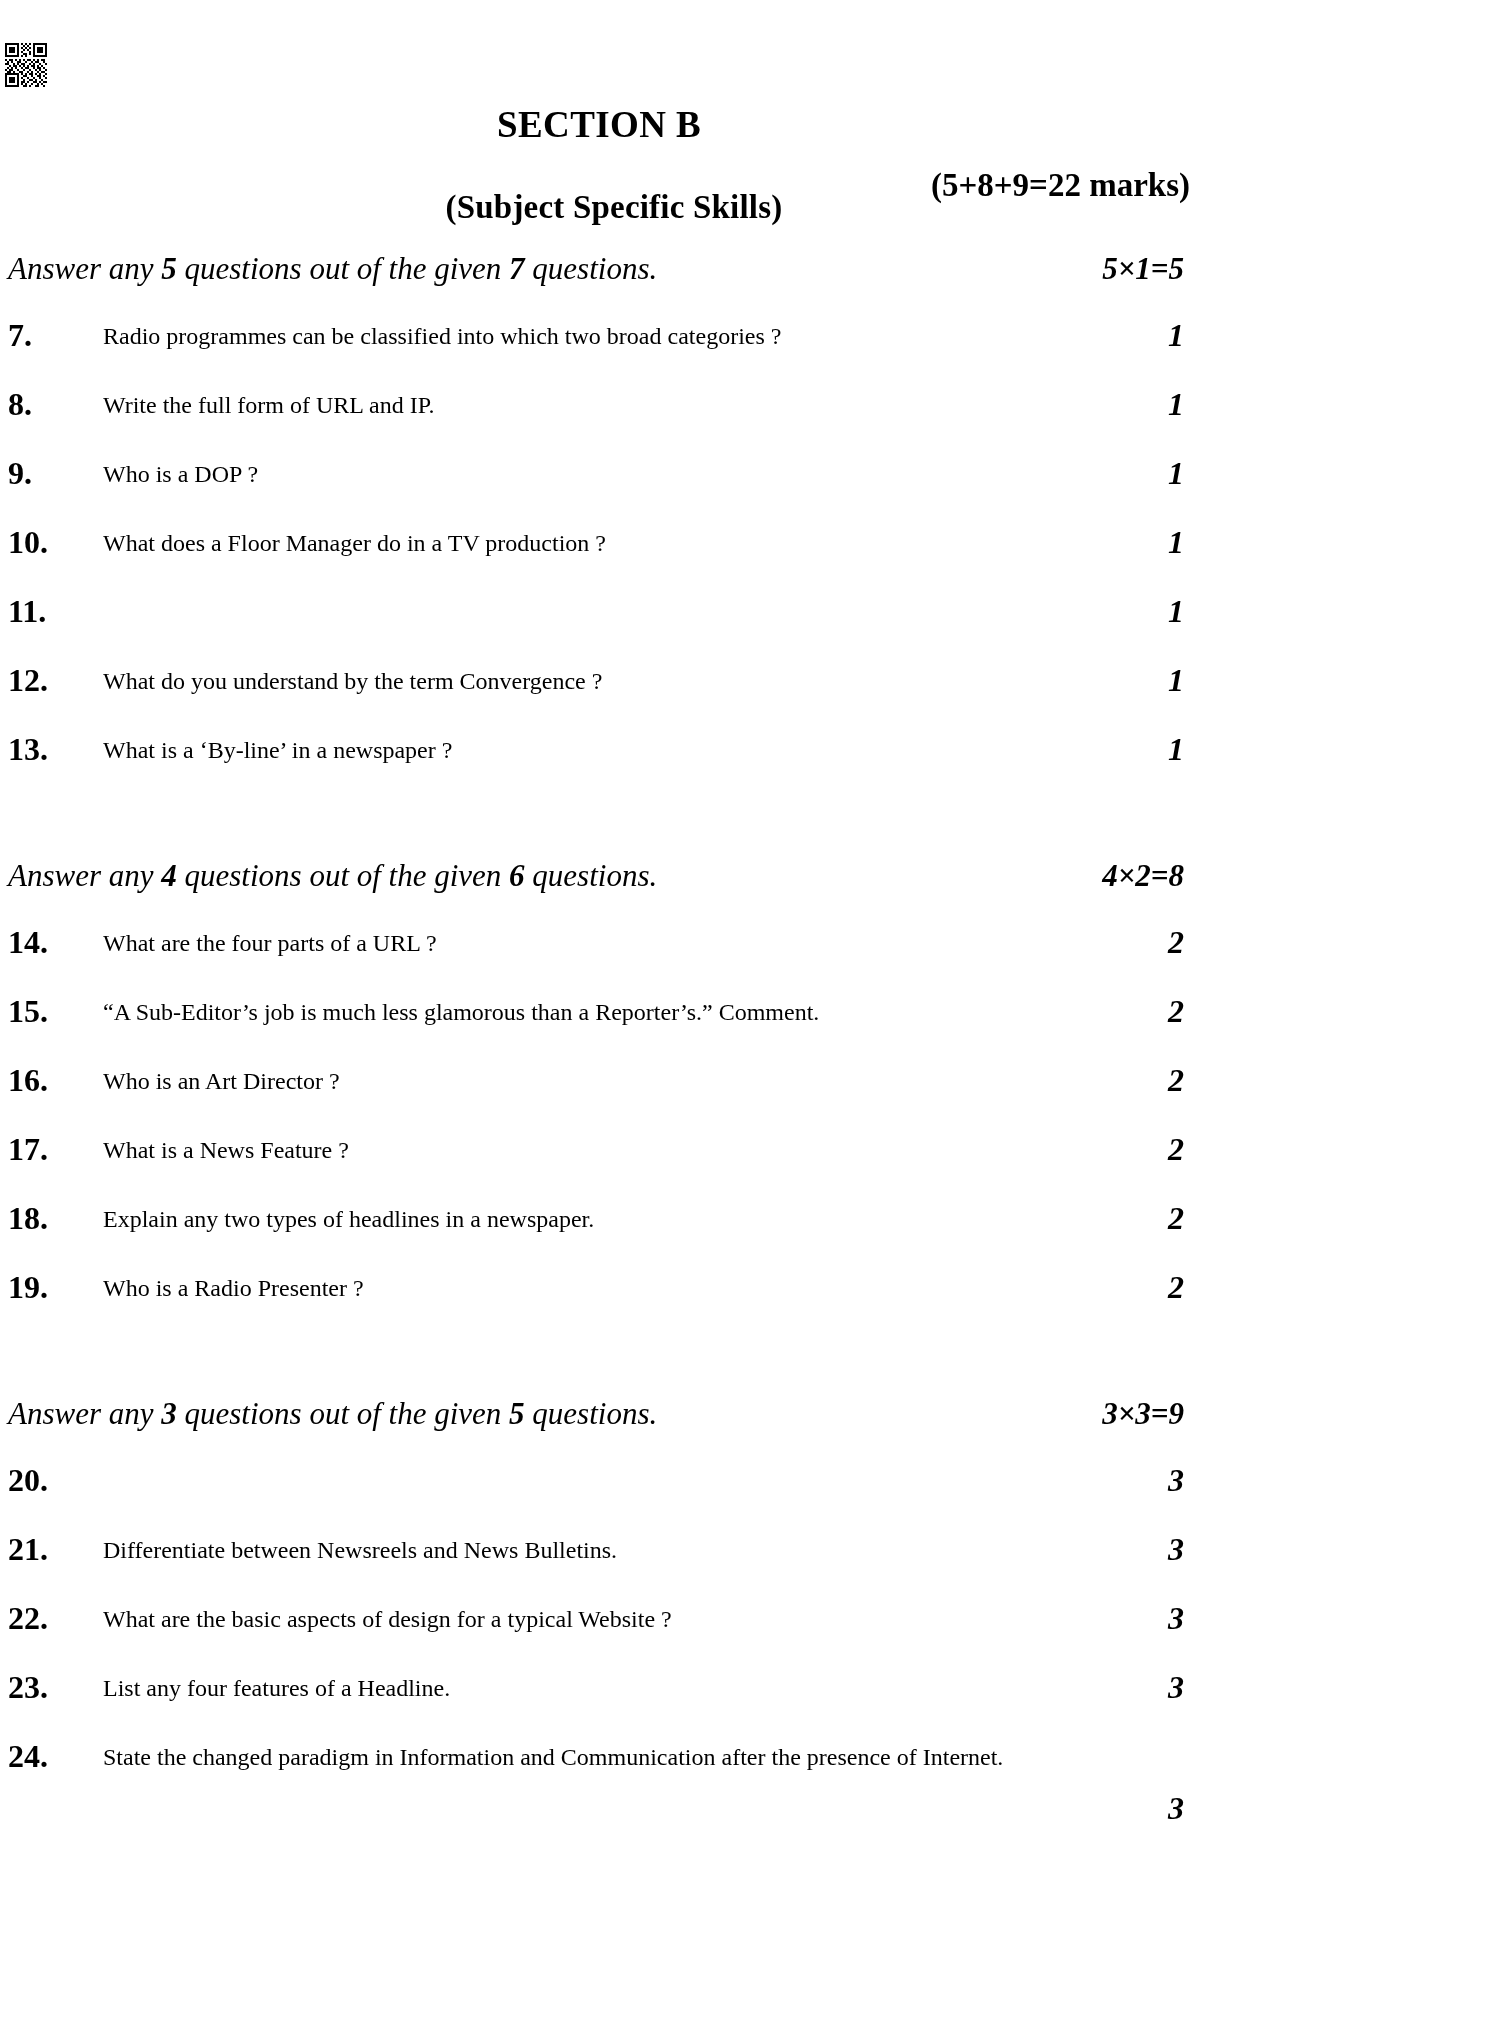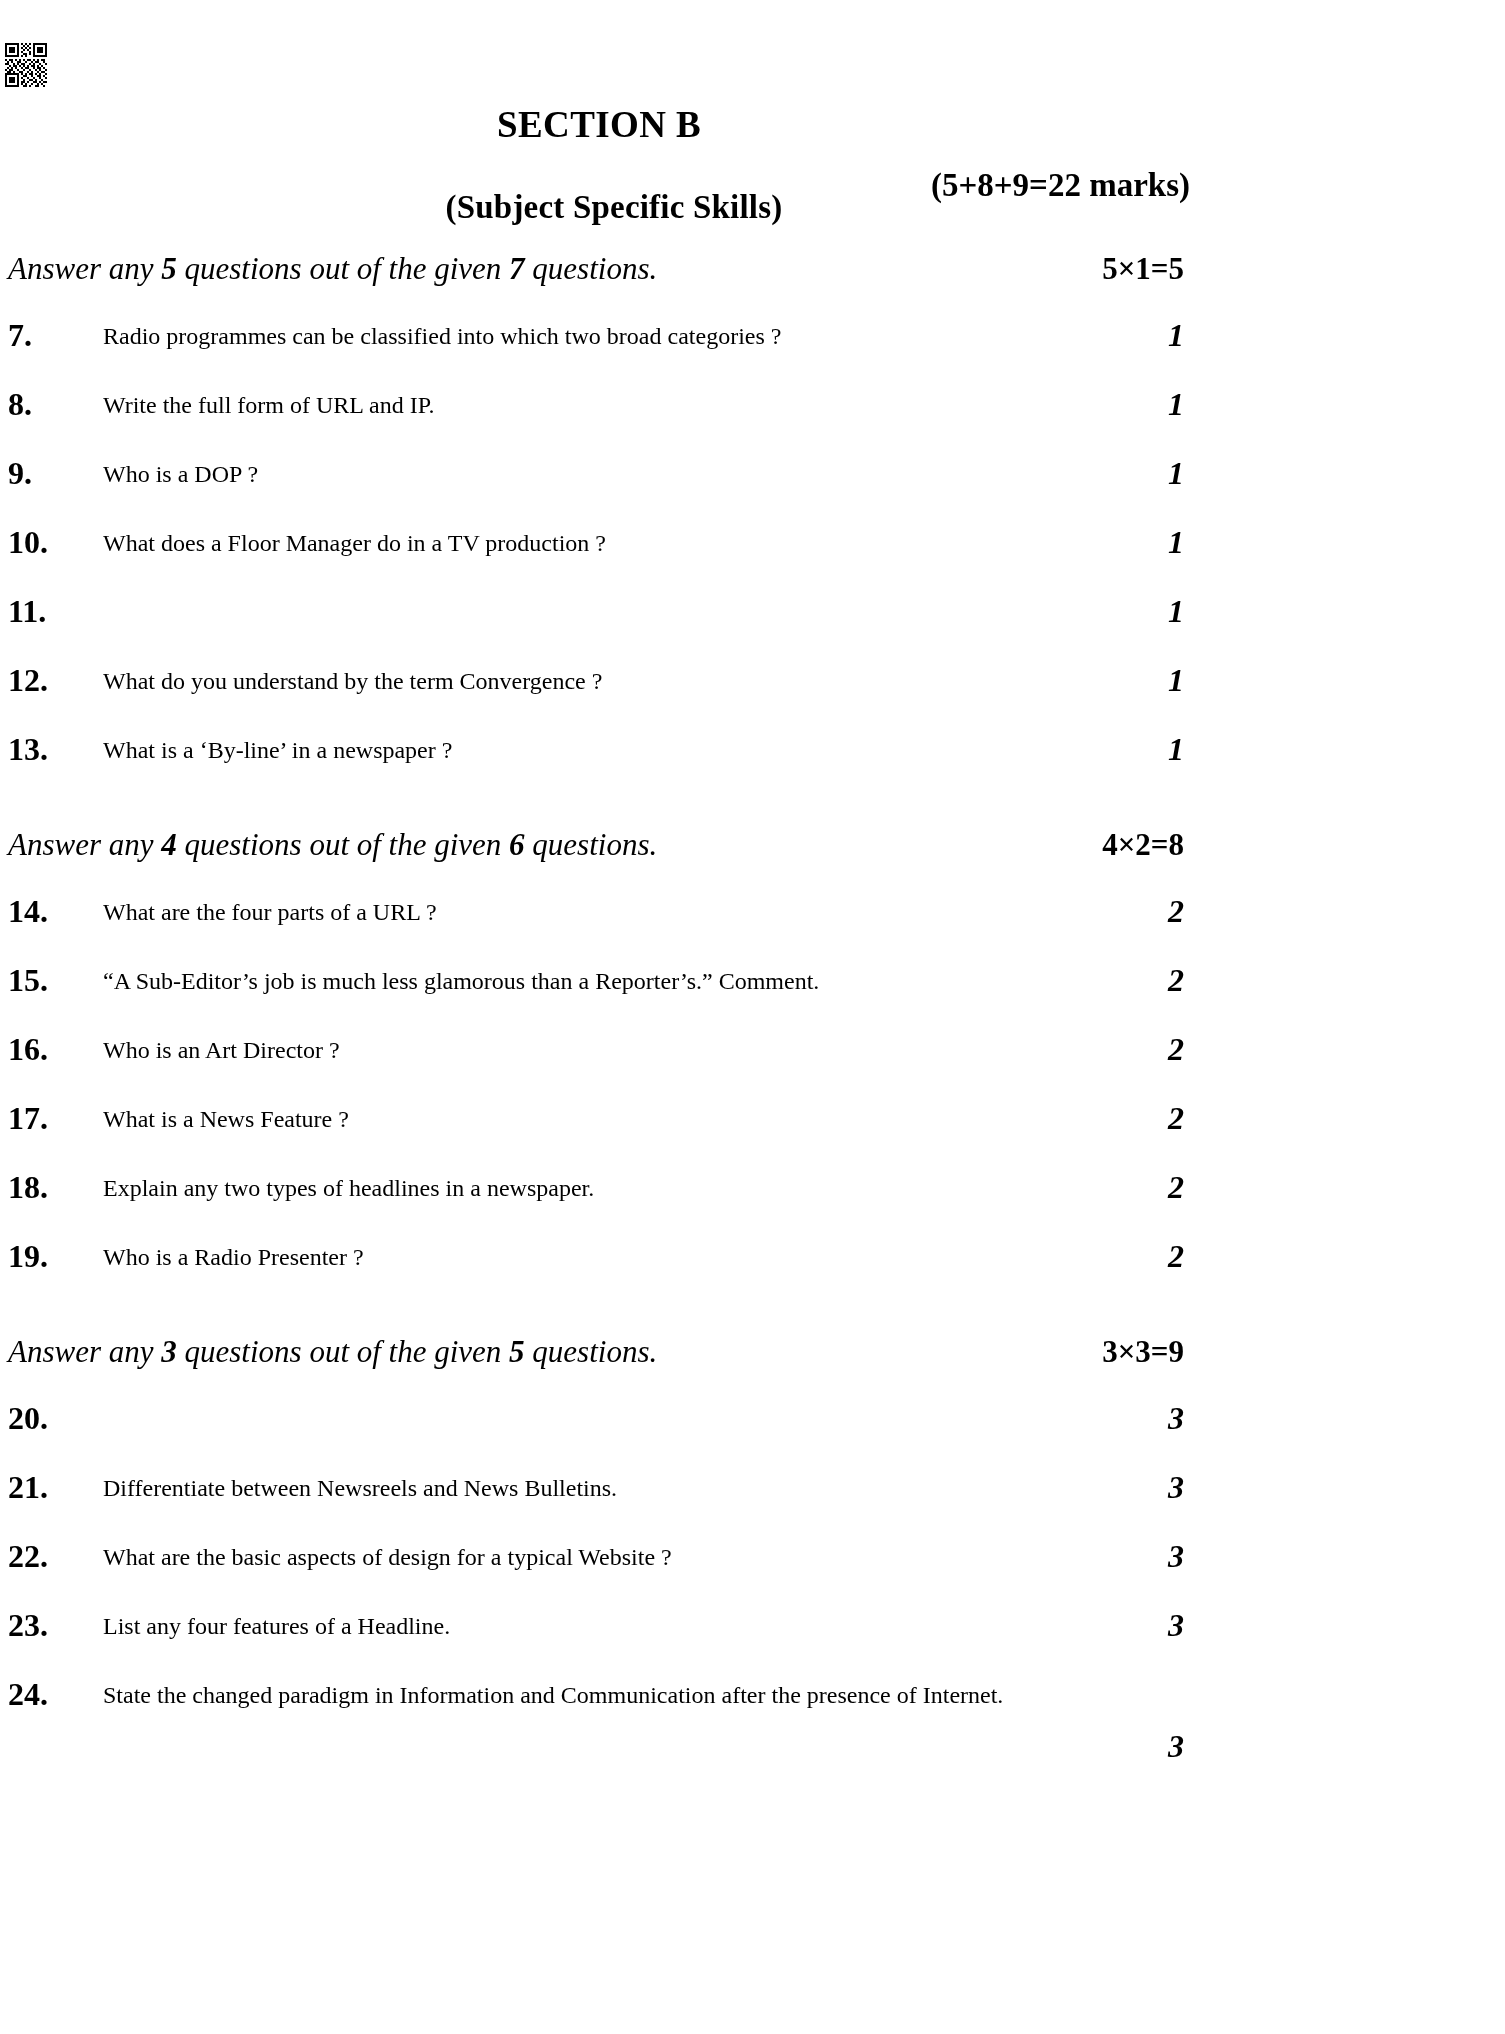--- a/index.html
+++ b/index.html
@@ -98,20 +98,21 @@
     font-family: Liberation Serif, serif;
   }
   .instruction-text b {
     font-weight: bold;
     font-style: italic;
   }
   .instruction-marks {
     position: absolute;
     right: 6px;
     top: 0;
+    font-style: italic;
     font-weight: bold;
     font-size: 31px;
     line-height: 1.0;
     white-space: nowrap;
   }
 
   
   .qrow {
     position: relative;
     margin-top: 27px;
@@ -139,21 +140,21 @@
     font-weight: bold;
     font-style: italic;
     font-size: 32px;
     line-height: 1.18;
   }
   .qrow.two-line .qmarks {
     top: 52px;
   }
 
   
-  .gap-before-instruction { margin-top: 56px; }
+  .gap-before-instruction { margin-top: 87px; }
   .first-q { margin-top: 24px; }
 
   
   .footer {
     position: absolute;
     left: 8px;
     right: 8px;
     bottom: -10px;
     height: 46px;
   }

